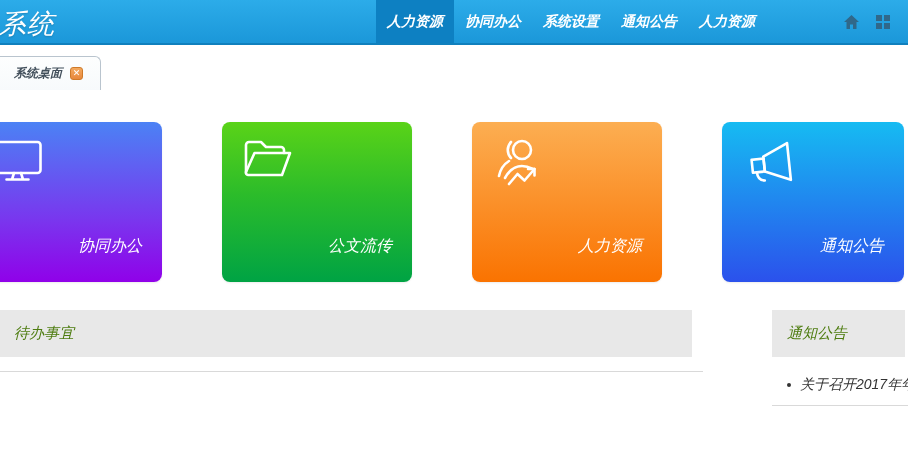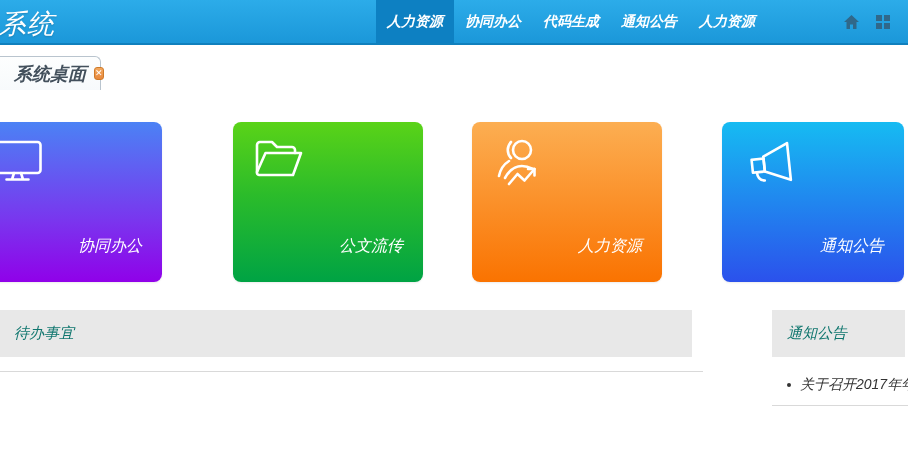--- a/index.html
+++ b/index.html
@@ -17,58 +17,58 @@
     font-size:14px; font-weight:bold; white-space:nowrap; cursor:pointer; }
   .topnav .nav-item.active { background:#0d80c2; }
   .hdr-icon { position:absolute; top:15px; width:15px; height:14px; cursor:pointer; }
   .hdr-icon svg { display:block; }
 
   
   .tabbar { position:absolute; left:0; top:56px; width:908px; height:34px; }
   .tab { position:absolute; left:-16px; top:0; width:117px; height:34px;
     background:linear-gradient(#fdfefe,#f7fafc); border:1px solid #b9c4ce; border-bottom:none;
     border-radius:6px 6px 0 0; display:flex; align-items:center; padding-left:29px; cursor:pointer; }
-  .tab-label { font-size:18px; font-weight:bold; color:#43505c; white-space:nowrap; }
+  .tab-label { font-size:12px; font-weight:bold; color:#43505c; white-space:nowrap; }
   .tab-close { margin-left:8px; width:13px; height:13px; border-radius:3px;
     background:linear-gradient(#f3a95f,#e8883c); border:1px solid #cf7a29; color:#fff;
     font-size:9px; font-weight:bold; line-height:11px; text-align:center; cursor:pointer; }
 
   
   .tile { position:absolute; top:122px; width:190px; height:160px; border-radius:8px;
     color:#fff; cursor:pointer; box-shadow:0 1px 2px rgba(0,0,0,.08); }
   .tile-1 { left:-28px; background:linear-gradient(#4b82f5,#7a35ee 62%,#9001e9); }
-  .tile-2 { left:222px; background:linear-gradient(#5ad318 0%,#2cbc2a 45%,#00a344);margin-left:11px; }
+  .tile-2 { left:222px; background:linear-gradient(#5ad318 0%,#2cbc2a 45%,#00a344); }
   .tile-3 { left:472px; background:linear-gradient(#fcae52,#fa7301); }
   .tile-4 { left:722px; width:182px; background:linear-gradient(#16bbf2,#2b51ec); }
   .tile-icon { position:absolute; left:21px; top:16px; }
   .tile-label { position:absolute; right:20px; bottom:25px; font-size:16px; white-space:nowrap; }
 
   
   .panel-hd { position:absolute; top:310px; height:47px; background:#e8e8e8;
-    display:flex; align-items:center; color:#0f766e; font-size:15px; }
+    display:flex; align-items:center; color:#4d7c0f; font-size:15px; }
   .panel-hd.todo  { left:0; width:692px; padding-left:14px; }
   .panel-hd.notice{ left:772px; width:133px; padding-left:15px; }
   .divider { position:absolute; height:1px; background:#d9d9d9; }
   .divider.todo   { left:0; top:371px; width:703px; }
   .divider.notice { left:772px; top:405px; width:136px; }
   .notice-item { position:absolute; left:772px; top:372px; width:200px; height:26px;
     display:flex; align-items:center; font-size:14px; color:#333; cursor:pointer; white-space:nowrap; }
   .bullet { width:4px; height:4px; border-radius:50%; background:#333; margin:0 9px 0 15px; flex:0 0 auto; }
 </style>
 </head>
 <body>
 
 <div id="screen">
 
   <div class="app-header">
     <div class="app-title">系统</div>
     <div class="topnav">
       <div class="nav-item active">人力资源</div>
       <div class="nav-item">协同办公</div>
-      <div class="nav-item">代码生成</div>
+      <div class="nav-item">系统设置</div>
       <div class="nav-item">通知公告</div>
       <div class="nav-item">人力资源</div>
     </div>
     <span class="hdr-icon" style="left:844px;">
       <svg width="15" height="14" viewBox="0 0 15 14">
         <path d="M7.5 0 L15 7 H12.5 V14 H9 V9.5 H6 V14 H2.5 V7 H0 Z" fill="#30688a"></path>
       </svg>
     </span>
     <span class="hdr-icon" style="left:876px;">
       <svg width="14" height="14" viewBox="0 0 14 14">

